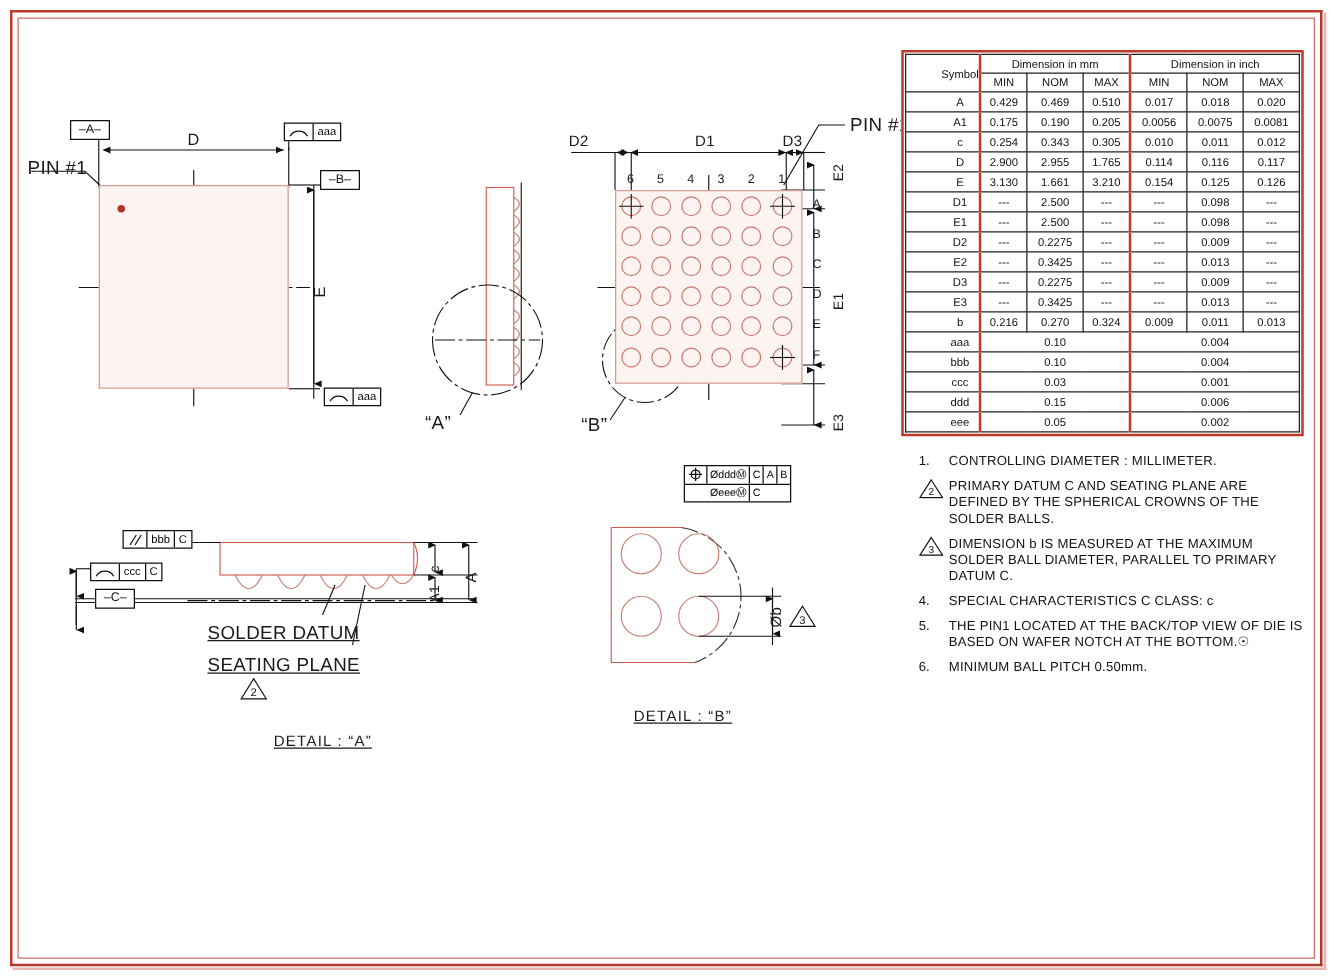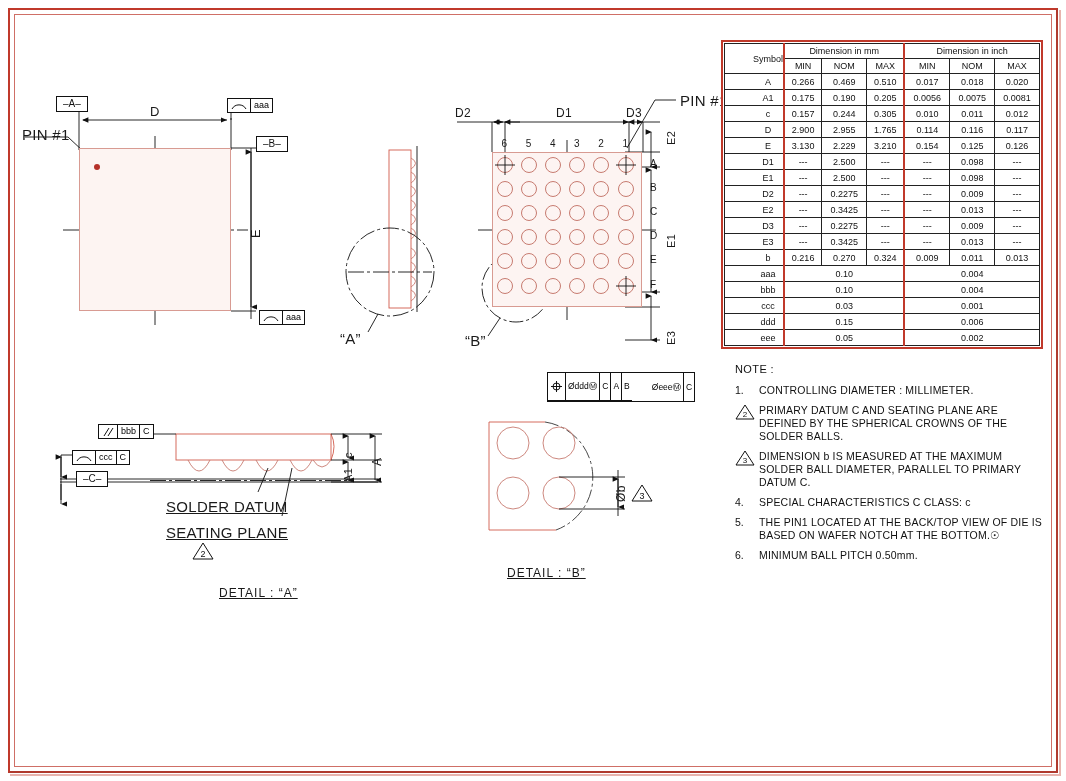--- a/index.html
+++ b/index.html
@@ -65,21 +65,21 @@
   .fcbox > span {
     display: inline-flex;
     align-items: center;
     justify-content: center;
     padding: 0 3px;
     border-right: 1px solid #111;
     white-space: nowrap;
     font-family: "Liberation Sans", sans-serif;
   }
   .fcbox > span:last-child { border-right: none; }
-  .fcbox.two { height: 30px; }
+  .fcbox.two { flex-direction: column; height: 30px; }
   .fcrow { display: flex; flex: 1; border-bottom: 1px solid #111; }
   .fcbox.two .fcrow:last-child { border-bottom: none; }
   .fcrow > span {
     display: inline-flex;
     align-items: center;
     justify-content: center;
     padding: 0 2px;
     border-right: 1px solid #111;
     font-size: 8.5px;
     white-space: nowrap;
@@ -523,58 +523,58 @@
           <tr class="hdr">
             <td class="grpsep">MIN</td>
             <td>NOM</td>
             <td class="grpsepr">MAX</td>
             <td>MIN</td>
             <td>NOM</td>
             <td>MAX</td>
           </tr>
           <tr>
             <td class="symcol">A</td>
-            <td class="grpsep">0.266</td>
+            <td class="grpsep">0.429</td>
             <td>0.469</td>
             <td class="grpsepr">0.510</td>
             <td>0.017</td>
             <td>0.018</td>
             <td>0.020</td>
           </tr>
           <tr>
             <td class="symcol">A1</td>
             <td class="grpsep">0.175</td>
             <td>0.190</td>
             <td class="grpsepr">0.205</td>
             <td>0.0056</td>
             <td>0.0075</td>
             <td>0.0081</td>
           </tr>
           <tr>
             <td class="symcol">c</td>
-            <td class="grpsep">0.157</td>
-            <td>0.244</td>
+            <td class="grpsep">0.254</td>
+            <td>0.343</td>
             <td class="grpsepr">0.305</td>
             <td>0.010</td>
             <td>0.011</td>
             <td>0.012</td>
           </tr>
           <tr>
             <td class="symcol">D</td>
             <td class="grpsep">2.900</td>
             <td>2.955</td>
             <td class="grpsepr">1.765</td>
             <td>0.114</td>
             <td>0.116</td>
             <td>0.117</td>
           </tr>
           <tr>
             <td class="symcol">E</td>
             <td class="grpsep">3.130</td>
-            <td>2.229</td>
+            <td>1.661</td>
             <td class="grpsepr">3.210</td>
             <td>0.154</td>
             <td>0.125</td>
             <td>0.126</td>
           </tr>
           <tr>
             <td class="symcol">D1</td>
             <td class="grpsep">---</td>
             <td>2.500</td>
             <td class="grpsepr">---</td>
@@ -659,21 +659,20 @@
           <tr>
             <td class="symcol">eee</td>
             <td class="grpsep grpsepr" colspan="3">0.05</td>
             <td colspan="3">0.002</td>
           </tr>
         </tbody>
     </table>
   </div>
 
   <div id="notes">
-    <div class="note-title">NOTE :</div>
     <div id="notes-list">
         <div class="note-item">
           <div class="note-num">1.</div>
           <div class="note-body">CONTROLLING DIAMETER : MILLIMETER.</div>
         </div>
         <div class="note-item">
           <div class="note-flag"><svg width="20" height="16" viewBox="0 0 20 16">
               <path d="M10,1 L19,15 L1,15 z" fill="none" stroke="#111"></path>
               <text x="10" y="13" font-size="8" text-anchor="middle" fill="#111" font-family="Liberation Sans, sans-serif">2</text>
             </svg></div>

